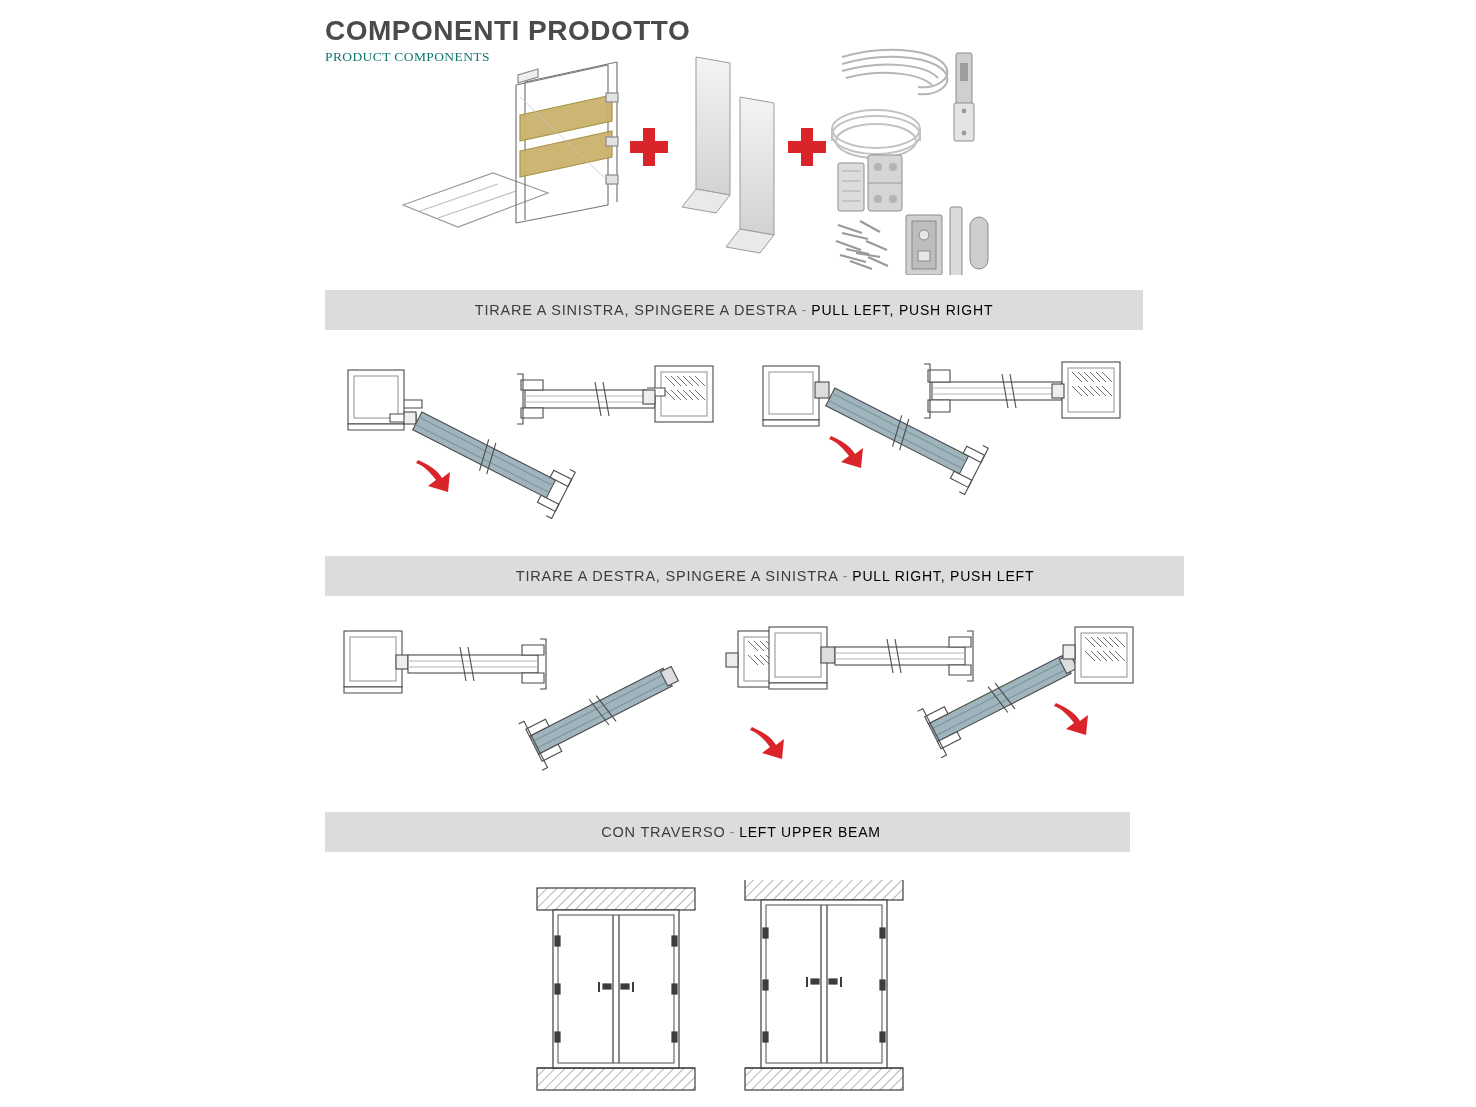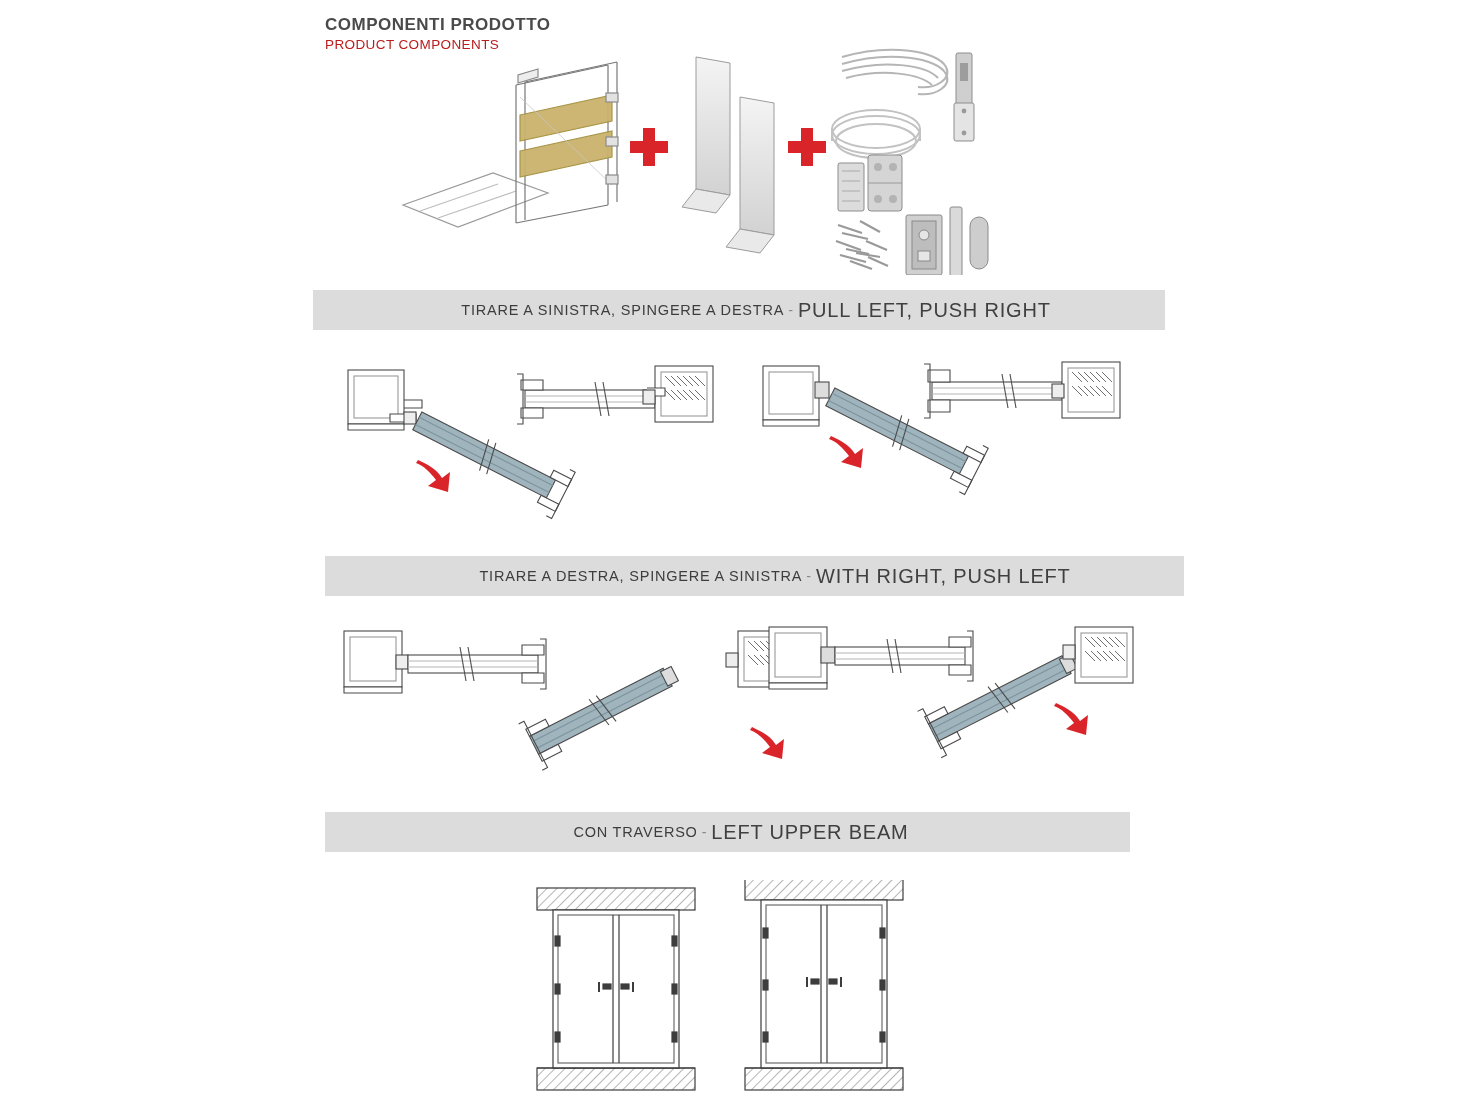--- a/index.html
+++ b/index.html
@@ -23,33 +23,34 @@
   }
 
   
   .header {
     position: absolute;
     left: 325px;
     top: 15px;
     width: 820px;
   }
   .title-it {
-    font-size: 17px;
+    font-size: 28px;
     font-weight: bold;
     letter-spacing: 0.5px;
     color: #4a4a4a;
     margin: 0;
     line-height: 1.15;
   }
   .title-en {
     font-size: 13.5px;
-    color: #b91c1c;
+    color: #0f766e;
     letter-spacing: 0.4px;
     margin: 3px 0 0 0;
     line-height: 1.1;
+    font-family: Liberation Serif, serif;
   }
 
   
   .band {
     position: absolute;
     height: 40px;
     background: #dcdcdc;
     display: flex;
     align-items: center;
     justify-content: center;
@@ -60,26 +61,26 @@
     color: #3d3d3d;
     letter-spacing: 0.8px;
   }
   .band .band-sep {
     font-size: 14.5px;
     color: #8a8a8a;
     letter-spacing: 0.8px;
     margin: 0 4px;
   }
   .band .band-en {
-    font-size: 20px;
-    color: #404040;
+    font-size: 14px;
+    color: #000000;
     letter-spacing: 0.8px;
   }
 
-  #band1 { left: 313px; top: 290px; width: 818px; padding-left: 34px; }
+  #band1 { left: 325px; top: 290px; width: 818px; }
   #band2 { left: 325px; top: 556px; width: 818px; padding-left: 41px; }
   #band3 { left: 325px; top: 812px; width: 778px; padding-left: 27px; }
 
   
   .figure {
     position: absolute;
   }
   #components-figure { left: 398px; top: 45px; width: 660px; height: 230px; }
   #fig-pull-left     { left: 330px; top: 360px; width: 810px; height: 170px; }
   #fig-pull-right    { left: 330px; top: 625px; width: 810px; height: 170px; }
@@ -320,21 +321,21 @@
           <rect x="130" y="24" width="12" height="14" fill="#eeeeee" stroke="#4a4a4a"></rect>
         </g>
 
       </g>
     </svg>
   </div>
 
   <div class="band" id="band2">
     <span class="band-it">TIRARE A DESTRA, SPINGERE A SINISTRA</span>
     <span class="band-sep">-</span>
-    <span class="band-en">WITH RIGHT, PUSH LEFT</span>
+    <span class="band-en">PULL RIGHT, PUSH LEFT</span>
   </div>
 
   <div class="figure" id="fig-pull-right">
     <svg width="810" height="170" viewBox="0 0 810 170">
       <g stroke="#4a4a4a" fill="none" stroke-width="1.1">
 
         <g>
           <rect x="14" y="6" width="58" height="56" fill="#ffffff" stroke="#4a4a4a"></rect>
           <rect x="20" y="12" width="46" height="44" fill="#ffffff" stroke="#9a9a9a"></rect>
           <path d="M14 62 L72 62 L72 68 L14 68 Z" fill="#ffffff"></path>

